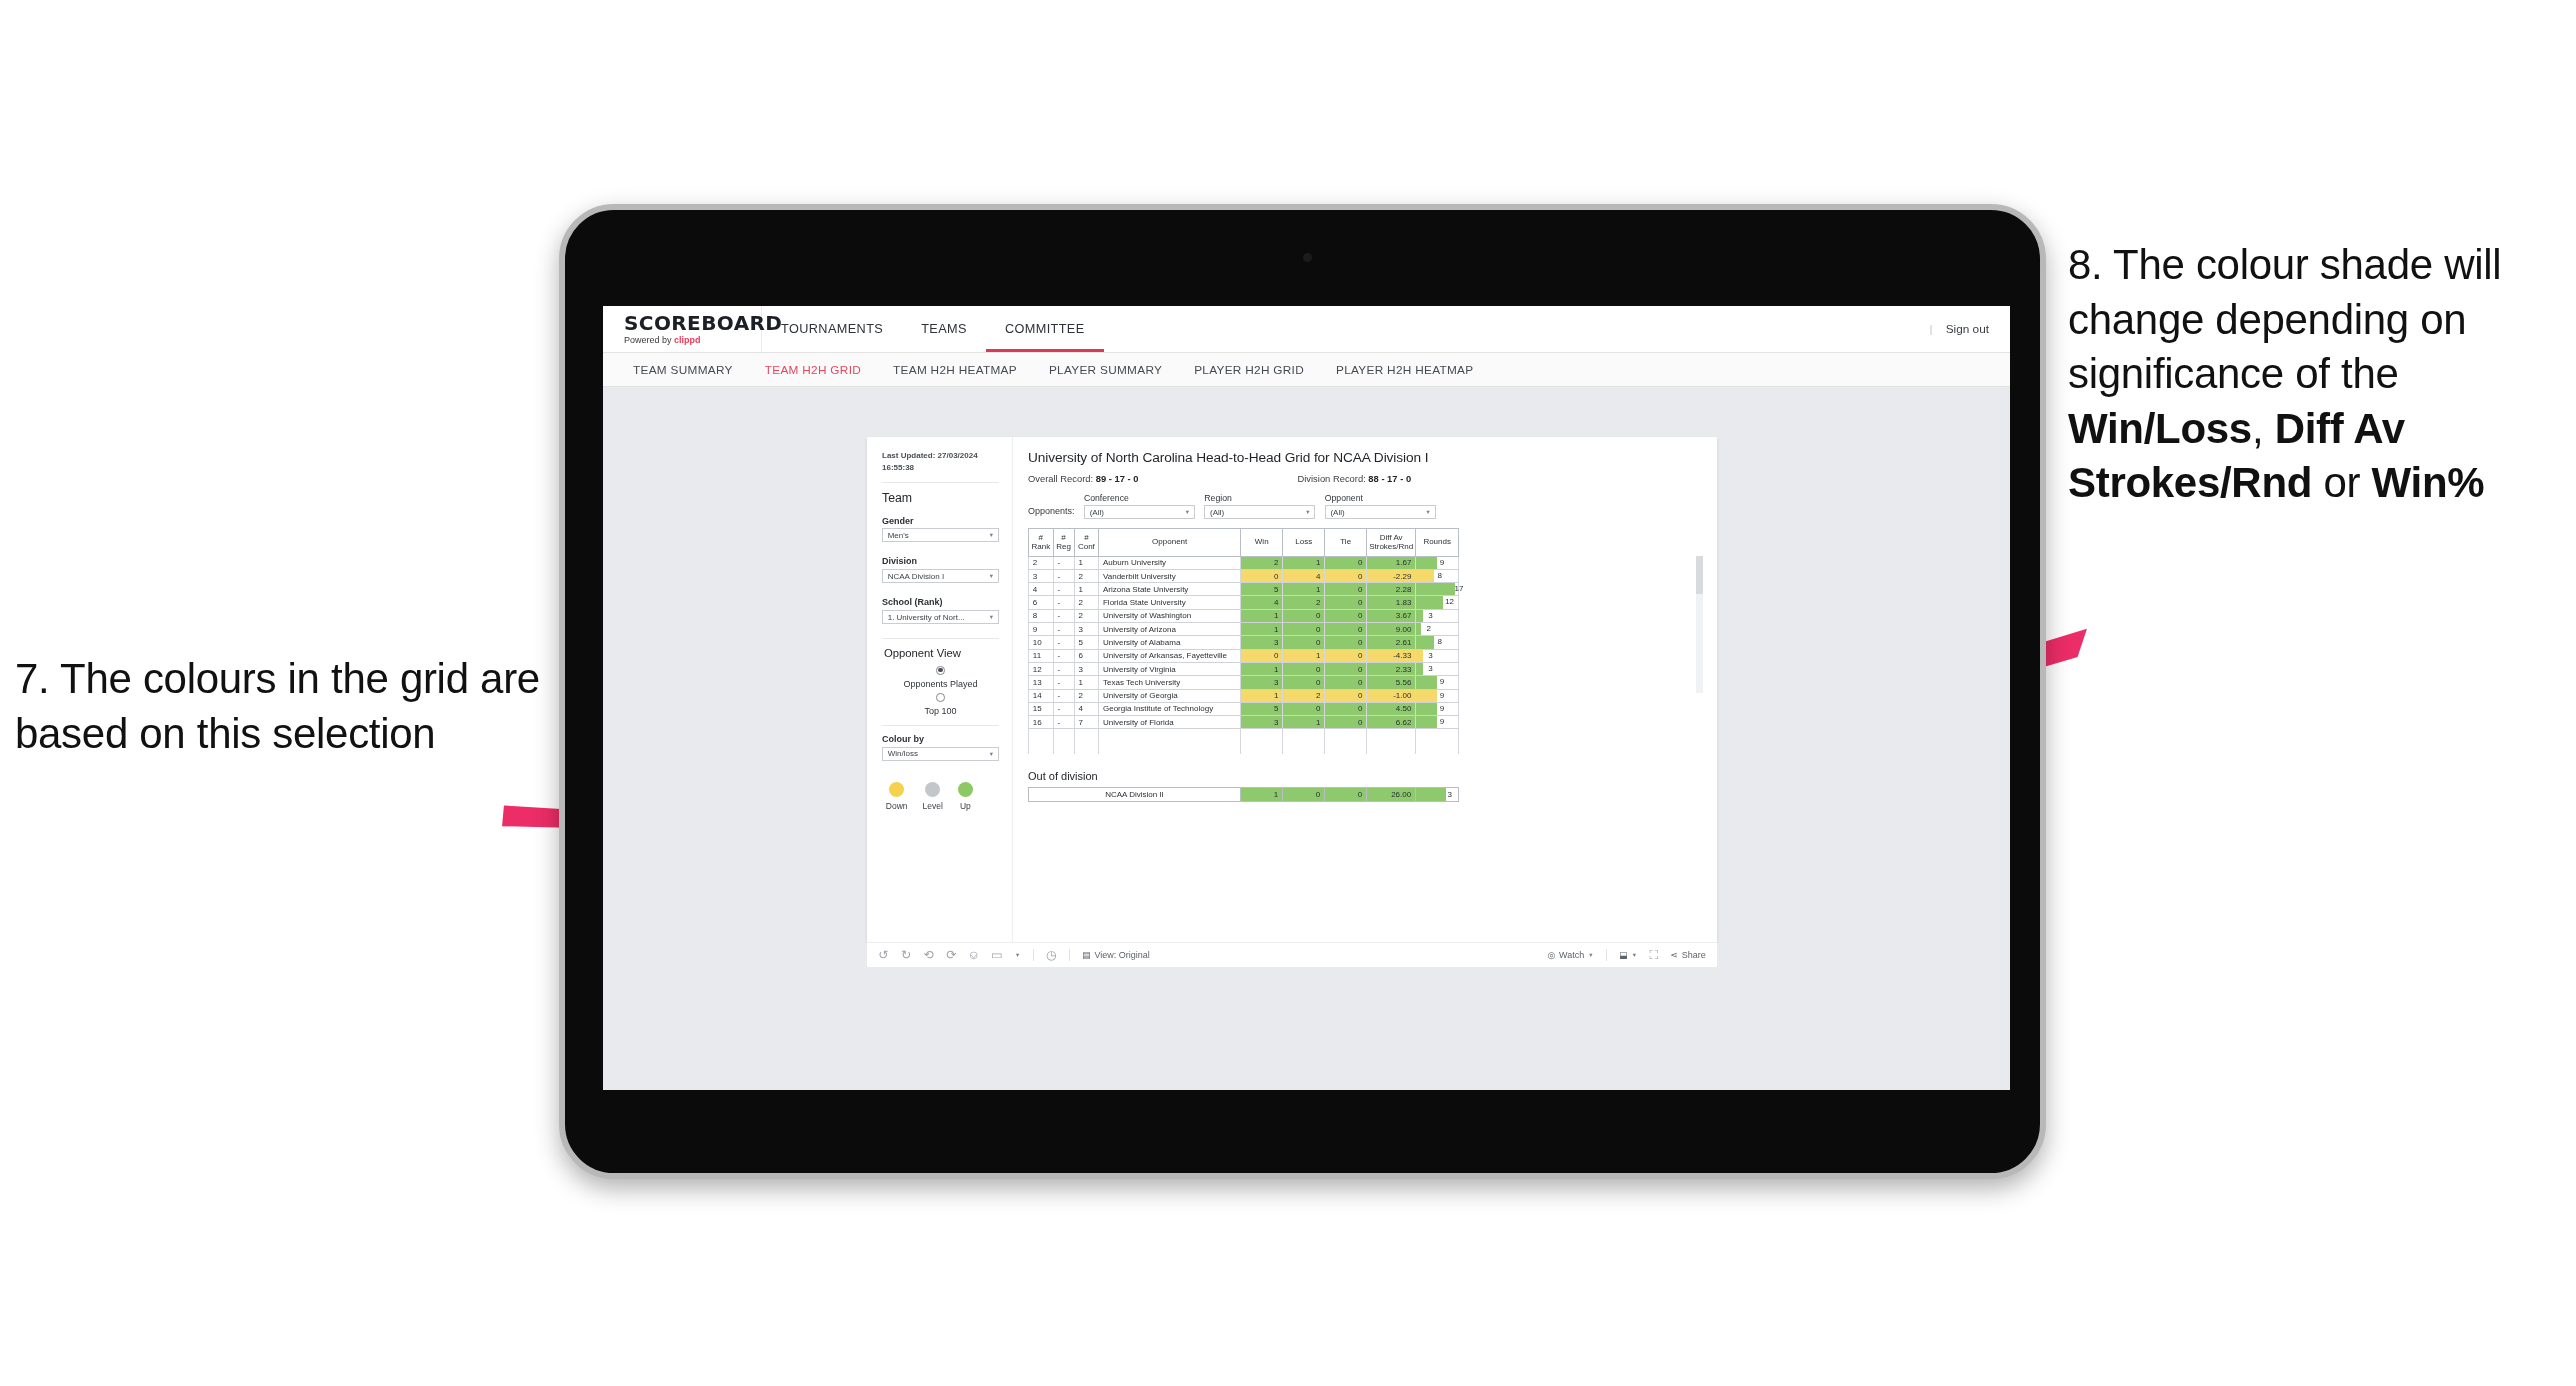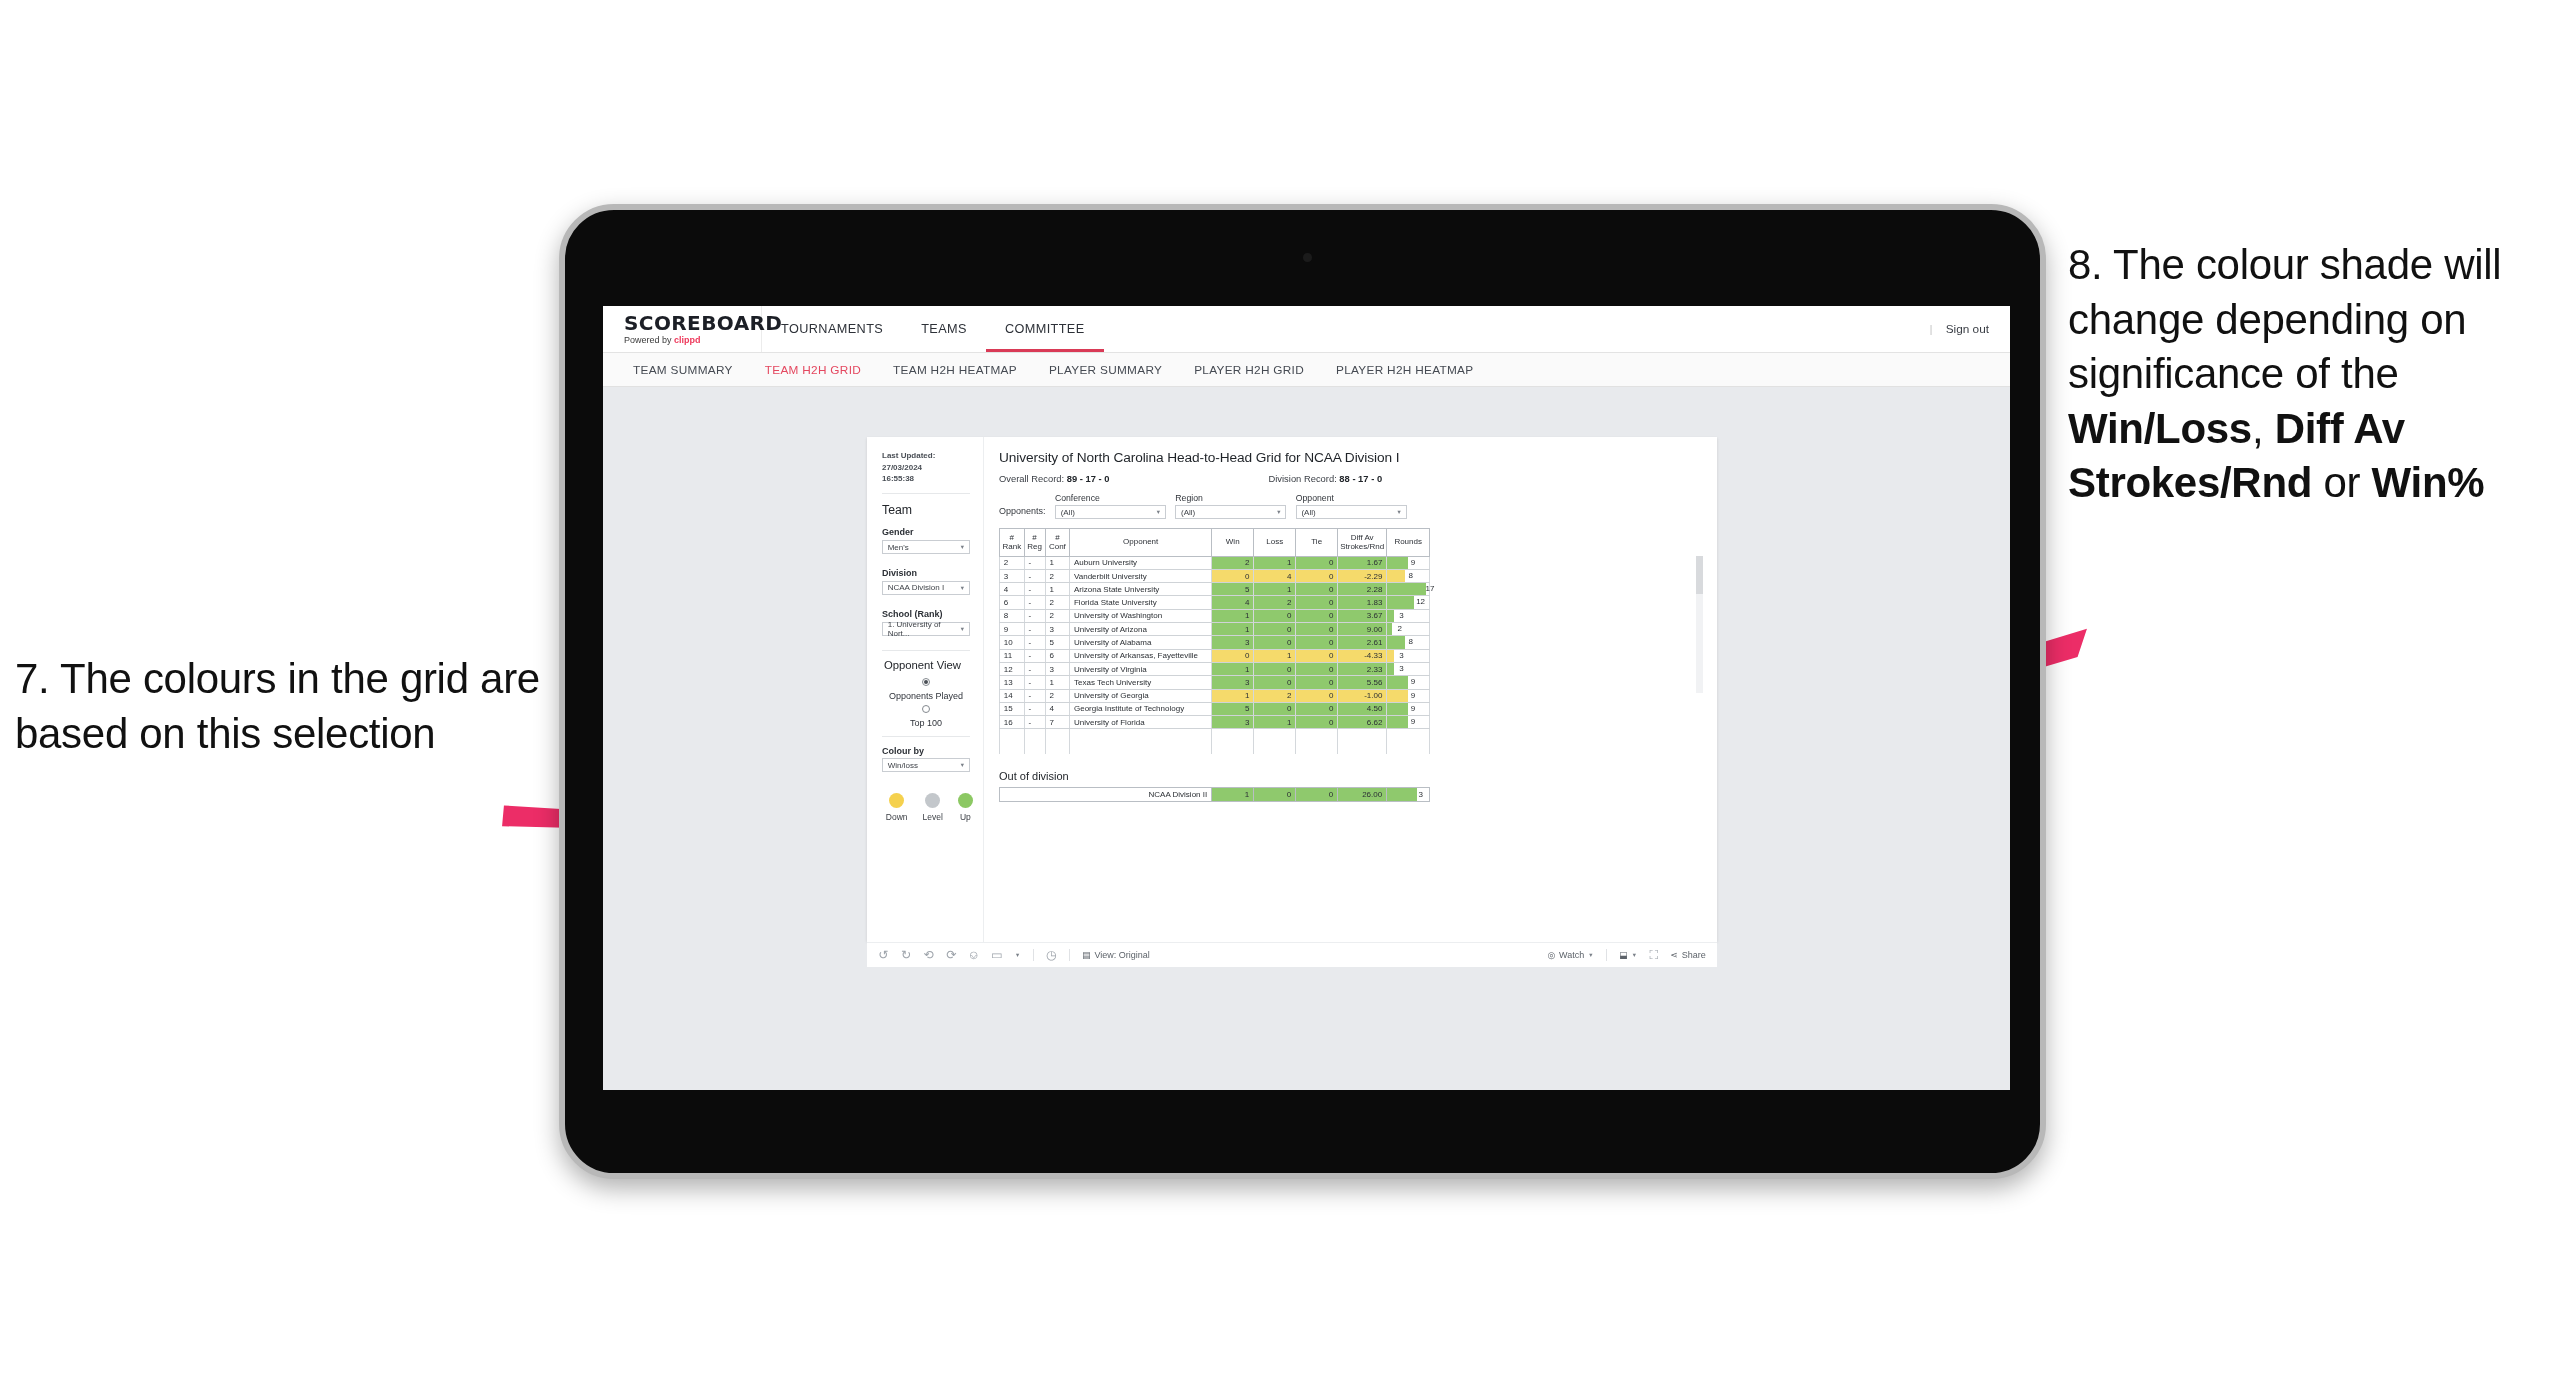--- a/index.html
+++ b/index.html
@@ -96,21 +96,21 @@
   #card {
     position: absolute; left: 264px; top: 50px;
     width: 850px; height: 505px;
     background: #ffffff;
     box-shadow: 0 0.9px 2.8px rgba(0,0,0,.13);
     display: flex;
   }
 
   
   #vizside {
-    width: 117px; padding: 13.2px 13.2px 0 15px;
+    width: 146px; padding: 13.2px 13.2px 0 15px;
     border-right: 0.9px solid #eceef0;
     font-size: 8.5px; color: #32363c;
   }
   .lastupd { font-size: 8px; line-height: 1.45; color: #4a4f56; }
   .lastupd b { font-weight: bold; }
   .sep { height: 0.9px; background: #e6e8ea; margin: 8.5px 0 8.5px 0; }
   .sec-title { font-size: 12.3px; color: #23262b; margin: 1.9px 0 10.4px 0; }
   .fld-label { font-size: 9px; font-weight: bold; color: #2c3036; margin-bottom: 2.8px; }
   .select {
     height: 14px; border: 0.9px solid #c9cdd2; background: #fff;
@@ -591,21 +591,21 @@
               </table>
               <div id="tbl-scroll-v">
                 <div id="tbl-scroll-thumb"></div>
               </div>
             </div>
 
             <div id="ood-title">Out of division</div>
             <table class="ood">
               <tbody>
                 <tr>
-                  <td style="width:212px; text-align:right;">NCAA Division II</td>
+                  <td style="width:212px; text-align:center;">NCAA Division II</td>
                   <td class="up" style="width:42px; text-align:right;">1</td>
                   <td class="up" style="width:42px; text-align:right;">0</td>
                   <td class="up" style="width:42px; text-align:right;">0</td>
                   <td class="up" style="width:49px; text-align:right;">26.00</td>
                   <td style="width:43px; padding:0; position:relative;">
                     <div class="roundsbar up" style="width:72%"></div>
                     <div class="roundsval" style="padding-left:75%">3</div>
                   </td>
                 </tr>
               </tbody>

